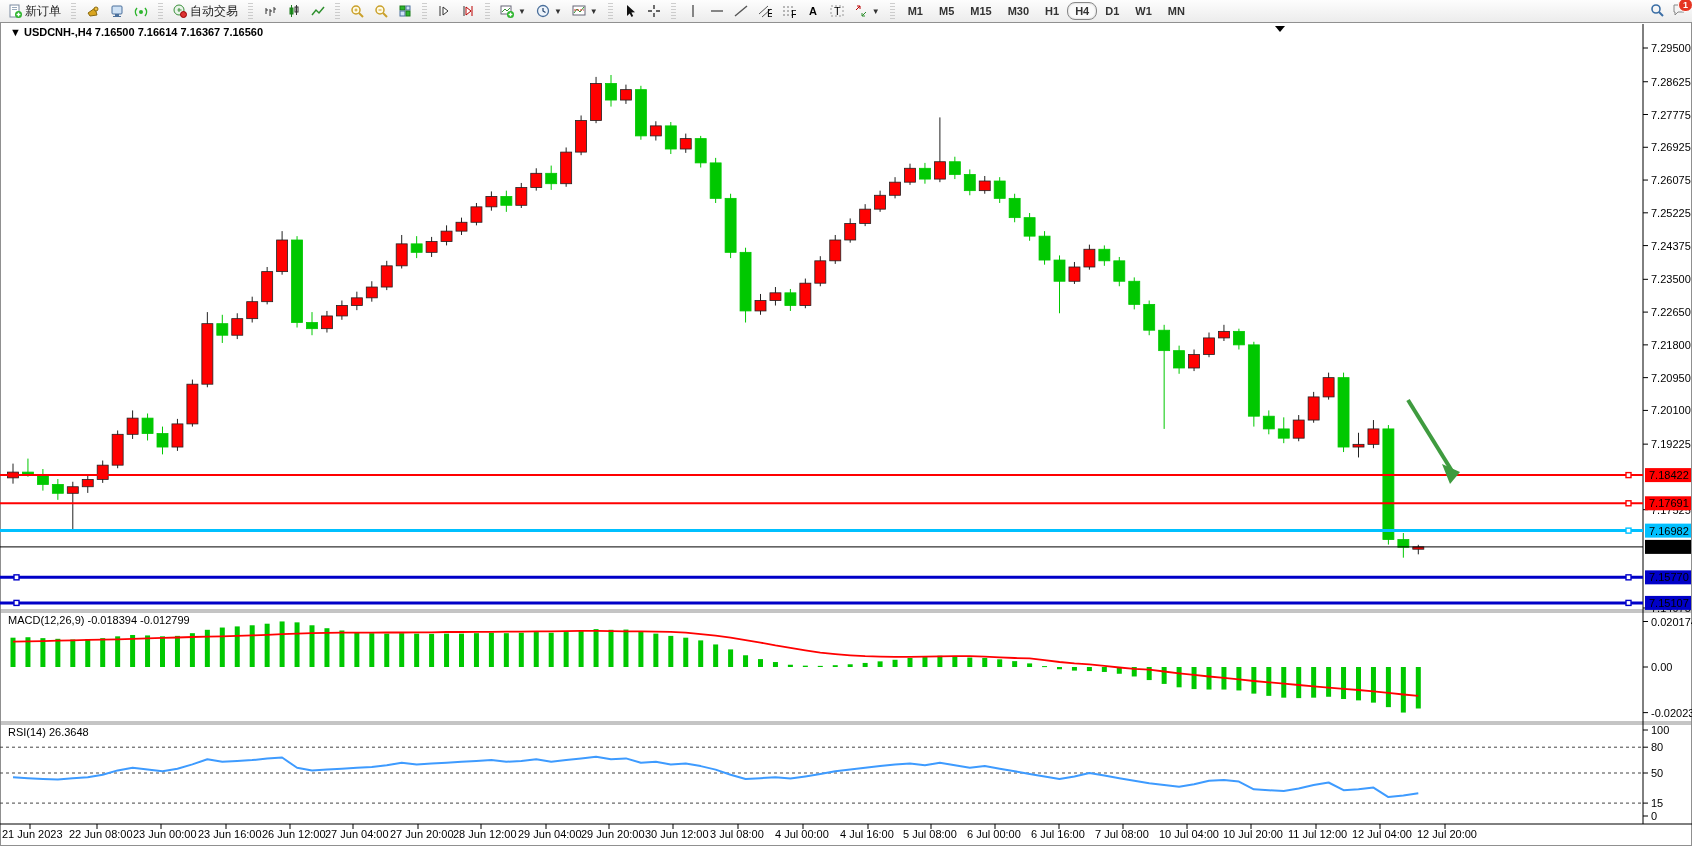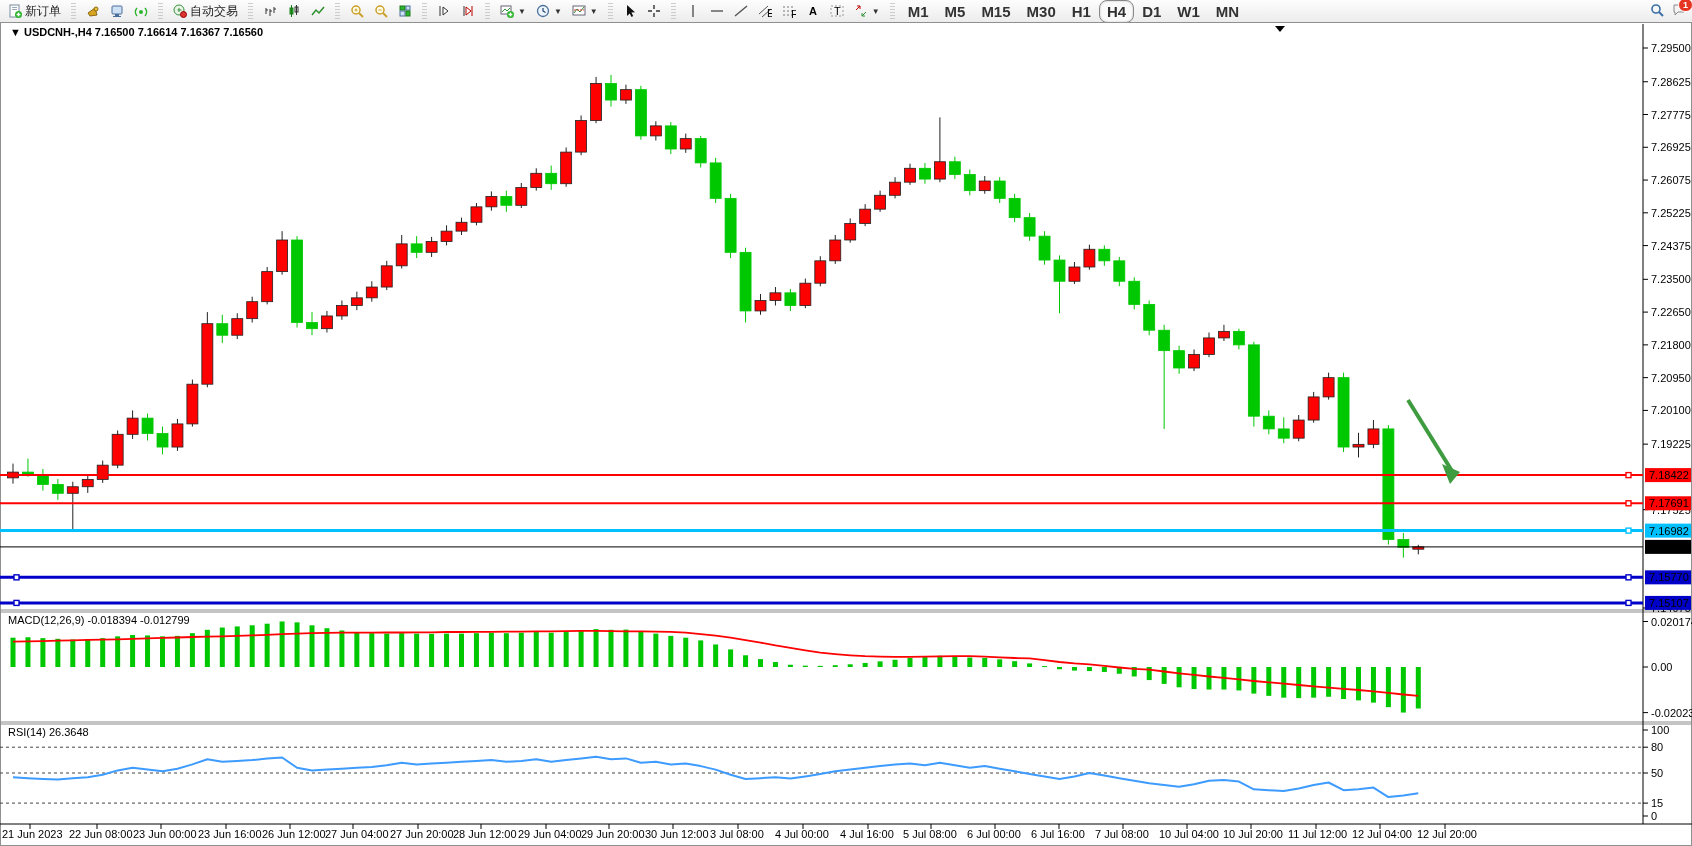--- a/index.html
+++ b/index.html
@@ -3,21 +3,21 @@
 <meta charset="utf-8">
 <style>
   html,body{margin:0;padding:0;background:#fff;}
   .app{position:relative;width:1692px;height:846px;font-family:"Liberation Sans",sans-serif;overflow:hidden;background:#fff;}
   .toolbar{position:absolute;top:0;left:0;width:1692px;height:22px;background:linear-gradient(#fdfdfd,#ececec);border-bottom:1px solid #a9a9a9;display:flex;align-items:center;font-size:12px;color:#222;}
   .tgroup{display:flex;align-items:center;height:36px;padding:0 3px;}
   .grip{width:5px;height:16px;margin:0 2px;background:repeating-linear-gradient(#bbb 0 1px,transparent 1px 3px);opacity:.7;}
   .tbtn{display:flex;align-items:center;gap:3px;padding:2px 4px;border:1px solid transparent;border-radius:2px;cursor:default;white-space:nowrap;}
   .tbtn svg{display:block;}
   .caret{font-size:8px;color:#333;margin-left:1px;}
-  .tf{padding:2px 7px;font-size:15px;font-weight:bold;color:#333;border:1px solid transparent;}
+  .tf{padding:2px 7px;font-size:11px;font-weight:bold;color:#333;border:1px solid transparent;}
   .tf.active{background:#fafafa;border:1px solid #888;border-radius:8px;box-shadow:inset 0 0 2px #bbb;}
   .tb-right{margin-left:auto;display:flex;align-items:center;padding-right:6px;gap:8px;}
   .badge{position:absolute;top:-5px;right:-7px;background:#e53522;color:#fff;border-radius:8px;font-size:9px;font-weight:bold;padding:1px 4px;border:1px solid #fff;}
   .chat-wrap{position:relative;}
   svg text{font-family:"Liberation Sans",sans-serif;font-size:11px;fill:#000;}
   #chart-svg{position:absolute;top:22px;left:0;}
 </style>
 </head>
 <body>
 

